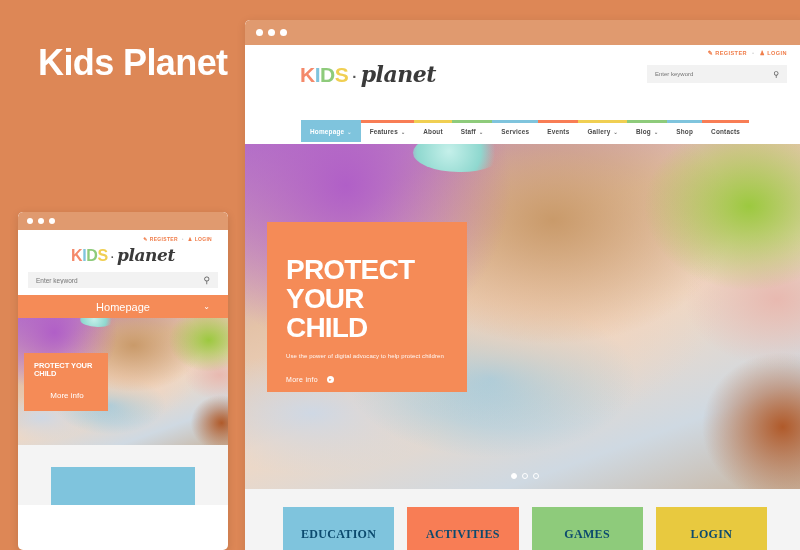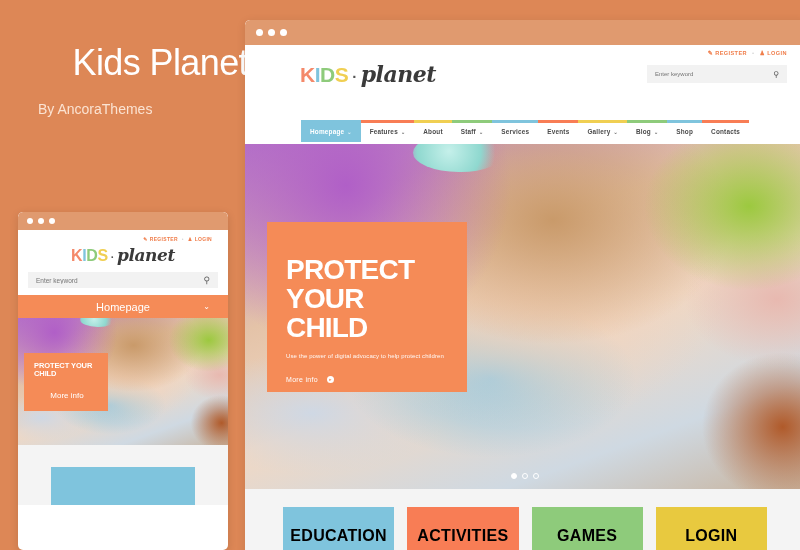--- a/index.html
+++ b/index.html
@@ -17,26 +17,25 @@
   }
 
   
   .promo {
     position: absolute;
     left: 38px; top: 44px;
     width: 210px;
   }
   .promo-title {
     font-size: 36px;
-    font-weight: normal;
+    font-weight: bold;
     color: #ffffff;
     line-height: 1.05;
     letter-spacing: -0.6px;
     white-space: nowrap;
-    text-align: right;
   }
   .promo-sub {
     margin-top: 10px;
     font-size: 25px;
     font-weight: 300;
     color: #fbe9dd;
     line-height: 1.1;
   }
   .promo-by {
     margin-top: 19px;
@@ -256,24 +255,25 @@
     gap: 13px;
   }
   .cat {
     flex: 1;
     height: 70px;
     padding-top: 20px;
     text-align: center;
     position: relative;
   }
   .cat .ct {
-    font-size: 16px;
-    font-weight: bold;
-    color: #000000;
+    font-size: 12px;
+    font-weight: bold;
+    color: #0c4a6e;
     letter-spacing: 0.3px;
+    font-family: Liberation Serif, serif;
   }
 
   
   .mobile {
     position: absolute;
     left: 18px; top: 212px;
     width: 210px; height: 338px;
     background: #ffffff;
     border-radius: 5px;
     overflow: hidden;
@@ -391,21 +391,20 @@
     background: #7fc4dd;
   }
 </style>
 <style>.d-nav > div:nth-child(1)::before{background:#7fc4dd;}</style><style>.d-nav > div:nth-child(2)::before{background:#f87d55;}</style><style>.d-nav > div:nth-child(3)::before{background:#f0cf52;}</style><style>.d-nav > div:nth-child(4)::before{background:#8ecb7b;}</style><style>.d-nav > div:nth-child(5)::before{background:#7fc4dd;}</style><style>.d-nav > div:nth-child(6)::before{background:#f87d55;}</style><style>.d-nav > div:nth-child(7)::before{background:#f0cf52;}</style><style>.d-nav > div:nth-child(8)::before{background:#8ecb7b;}</style><style>.d-nav > div:nth-child(9)::before{background:#7fc4dd;}</style><style>.d-nav > div:nth-child(10)::before{background:#f87d55;}</style></head>
 <body>
 
 <div id="root">
 
   <div class="promo">
     <div class="promo-title">Kids Planet</div>
-    <div class="promo-by">By AncoraThemes</div>
   </div>
 
   <div class="desktop">
 
     <div class="chrome-bar">
       <span class="chrome-dot"></span>
       <span class="chrome-dot"></span>
       <span class="chrome-dot"></span>
     </div>
 

